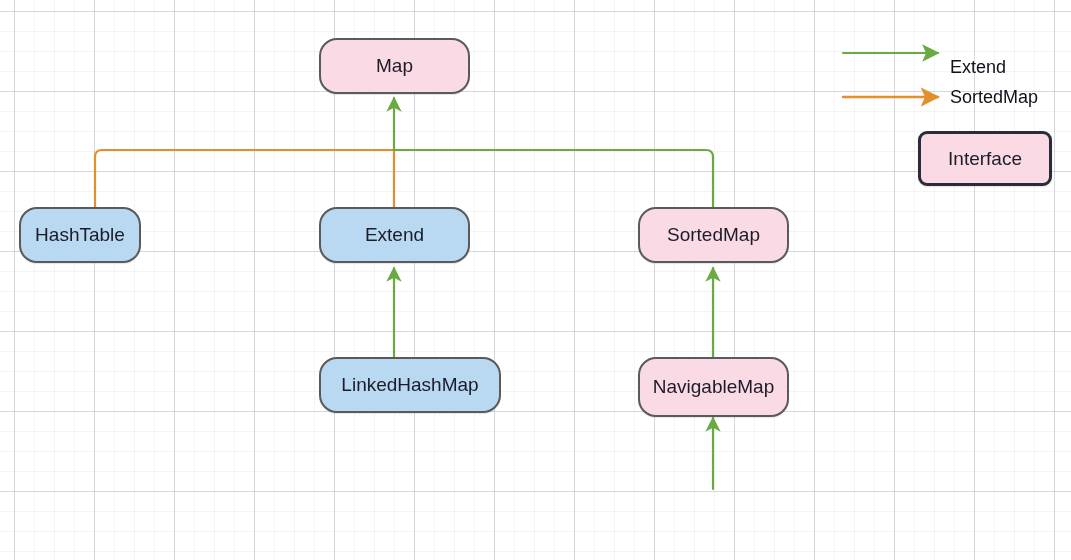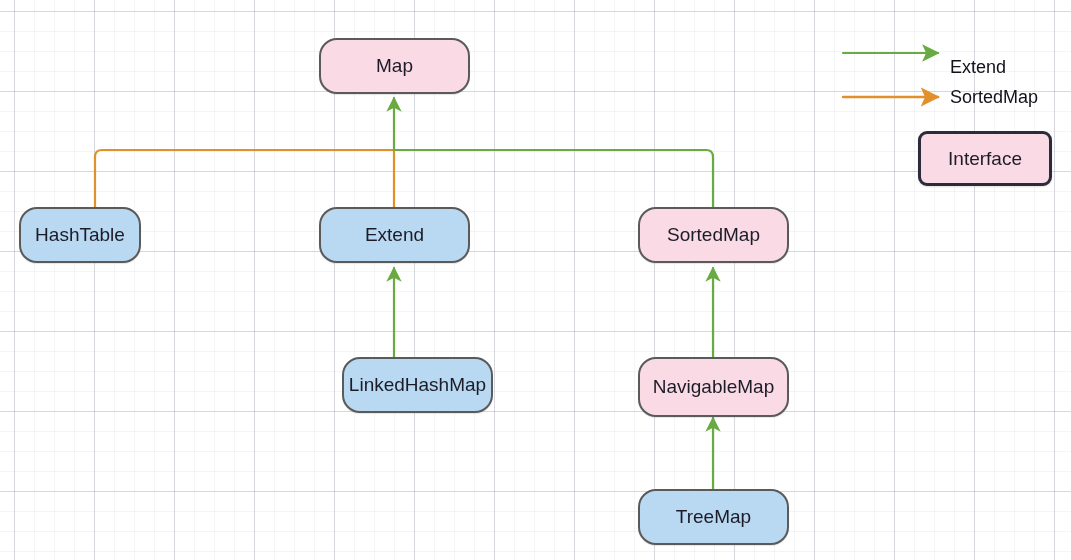--- a/index.html
+++ b/index.html
@@ -117,31 +117,28 @@
   </div>
 
   <div class="node klass" style="left:319px; top:207px; width:151px; height:56px;">
     <span>Extend</span>
   </div>
 
   <div class="node iface" style="left:638px; top:207px; width:151px; height:56px;">
     <span>SortedMap</span>
   </div>
 
-  <div class="node klass" style="left:319px; top:357px; width:151px; height:56px;margin-left:23px;">
+  <div class="node klass" style="left:319px; top:357px; width:182px; height:56px;">
     <span>LinkedHashMap</span>
   </div>
 
   <div class="node iface" style="left:638px; top:357px; width:151px; height:60px;">
     <span>NavigableMap</span>
   </div>
 
-  <div class="node klass" style="left:638px; top:489px; width:151px; height:56px;">
-    <span>TreeMap</span>
-  </div>
 
   <div class="legend-label" style="left:950px; top:67px; transform:translateY(-50%);">Extend</div>
   <div class="legend-label" style="left:950px; top:97px; transform:translateY(-50%);">SortedMap</div>
 
   <div class="legend-box iface" style="left:918px; top:131px; width:134px; height:55px;">
     <span>Interface</span>
   </div>
 
 
 </div>

